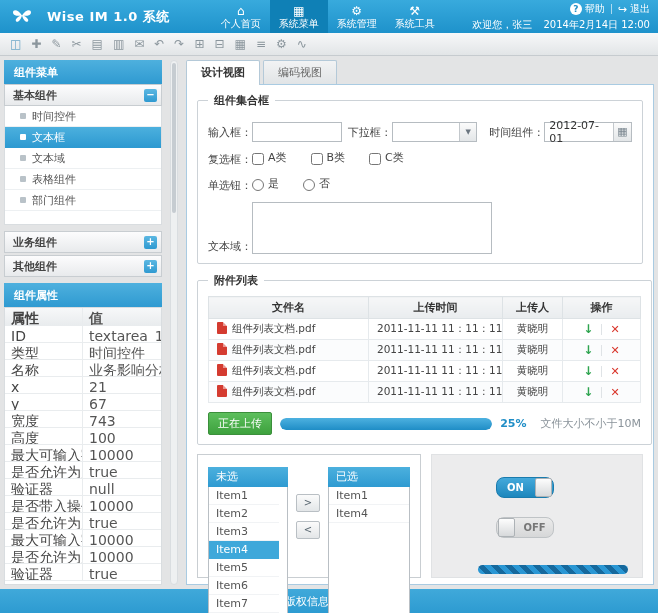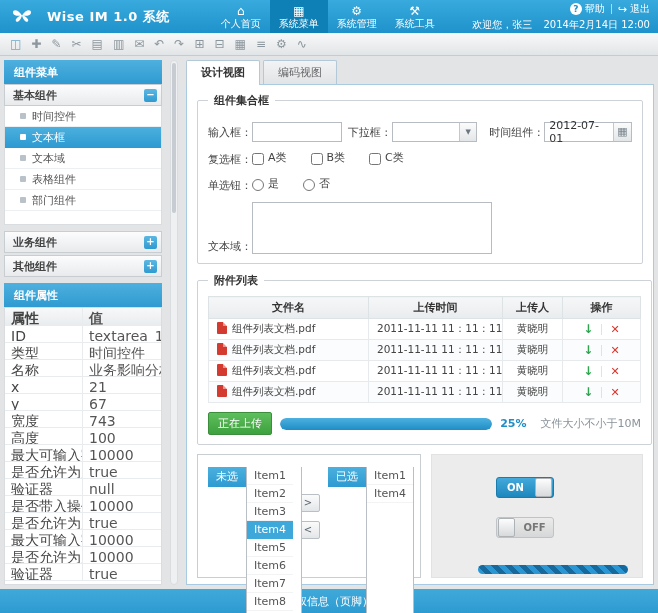--- a/index.html
+++ b/index.html
@@ -92,31 +92,31 @@
   .uprow { display:flex; align-items:center; gap:8px; margin-top:9px; }
   .upload-btn { background:linear-gradient(#5dbf5d,#3da13d); border:1px solid #3b8f3b; color:#fff; border-radius:2px; padding:3px 9px; font:inherit; font-size:11px; cursor:pointer; flex:none; }
   .ptrack { flex:1; height:12px; border-radius:6px; background:#e7edf2; overflow:hidden; }
   .pfill { height:100%; border-radius:6px; background:linear-gradient(#4db1e0,#1f8dc6); }
   .ppct { color:#1f8dc6; font-weight:bold; flex:none; }
   .phint { color:#8a939a; flex:none; margin-left:6px; }
 
   
   .bottom { flex:1; display:flex; gap:10px; min-height:0; }
   .transfer { width:224px; flex:none; border:1px solid #c9ced2; background:#fff; padding:12px 10px; display:flex; gap:8px; }
-  .listbox { width:80px; flex:none; display:flex; flex-direction:row; }
+  .listbox { width:80px; flex:none; display:flex; flex-direction:column; }
   .listbox.right { width:82px; }
   .lb-head { height:20px; flex:none; background:linear-gradient(#4cb0de,#2e9ad1); color:#fff; line-height:20px; padding:0 8px; }
   .lb-body { flex:none; height:150px; border:1px solid #b9bfc4; border-top:none; background:#fff; position:relative; overflow:hidden; }
   .lb-body.haspad { padding-right:8px; }
   .lb-item { height:18px; line-height:18px; padding:0 7px; color:#555; border-bottom:1px solid #f1f3f5; cursor:pointer; }
   .lb-item.selected { background:#3fa8da; color:#fff; border-bottom-color:#3fa8da; }
   .tbtns { display:flex; flex-direction:column; justify-content:center; gap:9px; flex:none; }
   .tbtn { width:24px; height:18px; background:linear-gradient(#fbfbfb,#e3e6e8); border:1px solid #b9bfc4; border-radius:2px; color:#5a6872; font-size:10px; text-align:center; cursor:pointer; padding:0; font-family:inherit; }
   .toggle-panel { flex:1; background:#ececed; border:1px solid #e0e2e4; padding:22px 0 0 64px; min-width:0; }
-  .switch { width:58px; height:21px; border-radius:3px; display:flex; align-items:center; cursor:pointer; }
+  .switch { width:58px; height:21px; border-radius:8px; display:flex; align-items:center; cursor:pointer; }
   .switch.on { background:linear-gradient(#44a9db,#1d87bd); border:1px solid #1a7bad; margin-bottom:19px; }
   .switch.off { background:linear-gradient(#ebebeb,#d6d7d8); border:1px solid #bfc3c6; }
   .sw-txt { flex:1; text-align:center; font-size:10px; font-weight:bold; }
   .switch.on .sw-txt { color:#fff; }
   .switch.off .sw-txt { color:#777; }
   .knob { width:17px; height:19px; flex:none; background:linear-gradient(#fdfdfd,#d7d9db); border:1px solid #adb2b6; border-radius:2px; margin:0 1px; }
   .stripes { width:150px; height:9px; border-radius:5px; margin:27px 0 0 -18px; background:repeating-linear-gradient(45deg,#2a97d4 0 5px,#16699d 5px 10px); }
 
   
   .footer { height:24px; flex:none; background:linear-gradient(#40a9da,#2d9bd1); color:#fff; display:flex; align-items:center; justify-content:center; font-size:11px; }

